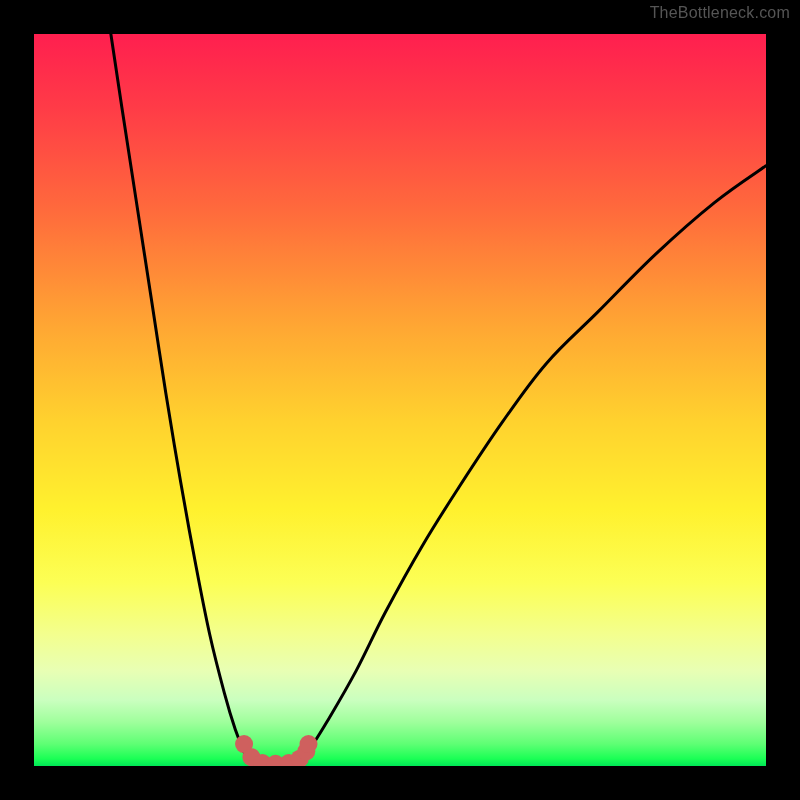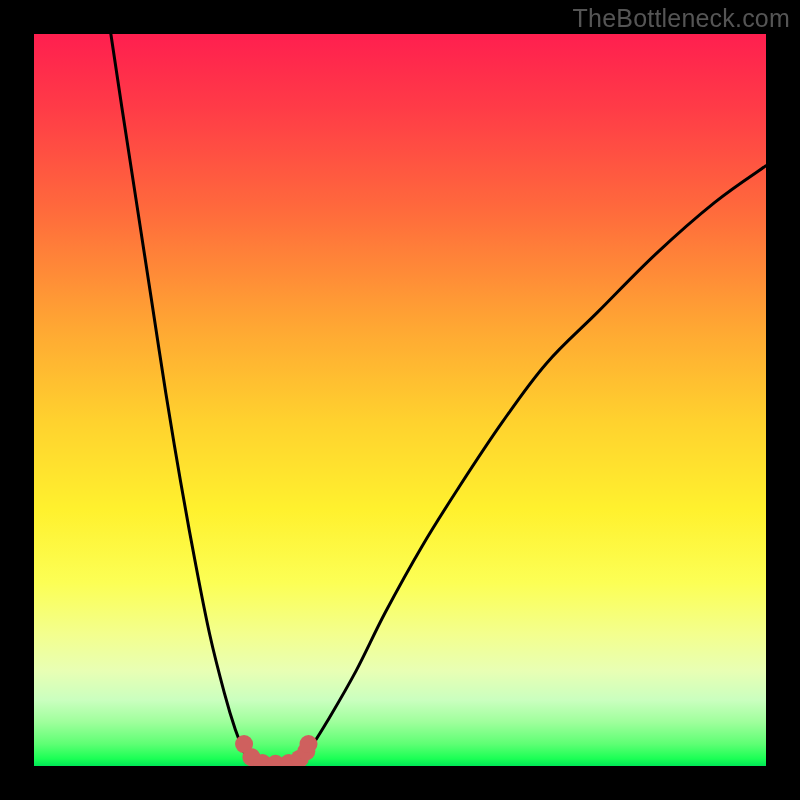--- a/index.html
+++ b/index.html
@@ -55,21 +55,21 @@
     left: 0;
     top: 0;
     width: 732px;
     height: 732px;
   }
   .watermark {
     position: absolute;
     top: 4px;
     right: 10px;
     color: #555555;
-    font-size: 25px;
+    font-size: 16px;
     font-weight: 500;
     letter-spacing: 0.2px;
   }
 </style>
 </head>
 <body>
 
 <div class="frame">
 
   <div class="watermark">TheBottleneck.com</div>

